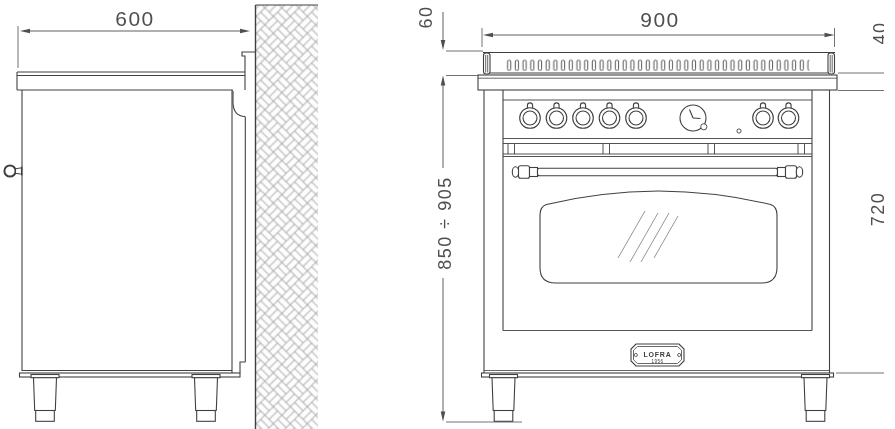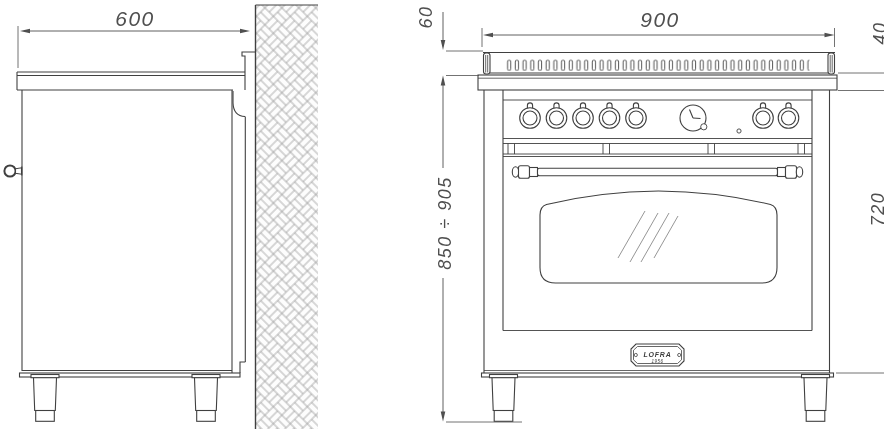--- a/index.html
+++ b/index.html
@@ -2,21 +2,20 @@
 <html><head>
 <meta charset="utf-8">
 <style>
   html,body{margin:0;padding:0;background:#ffffff;}
   .canvas{
     position:relative;
     width:884px;height:429px;
     background:#ffffff;
     font-family:"Liberation Sans", sans-serif;
     overflow:hidden;
-    font-style:italic;
   }
   svg{display:block;}
   .dim-text{
     fill:#4f4f4f;
     font-family:"Liberation Sans", sans-serif;
     letter-spacing:1.5px;
   }
   .dim-h{font-size:21px;}
   .dim-v{font-size:18px;}
   .badge-brand{font-size:7px;font-weight:bold;letter-spacing:0.8px;fill:#3d3d3d;}

